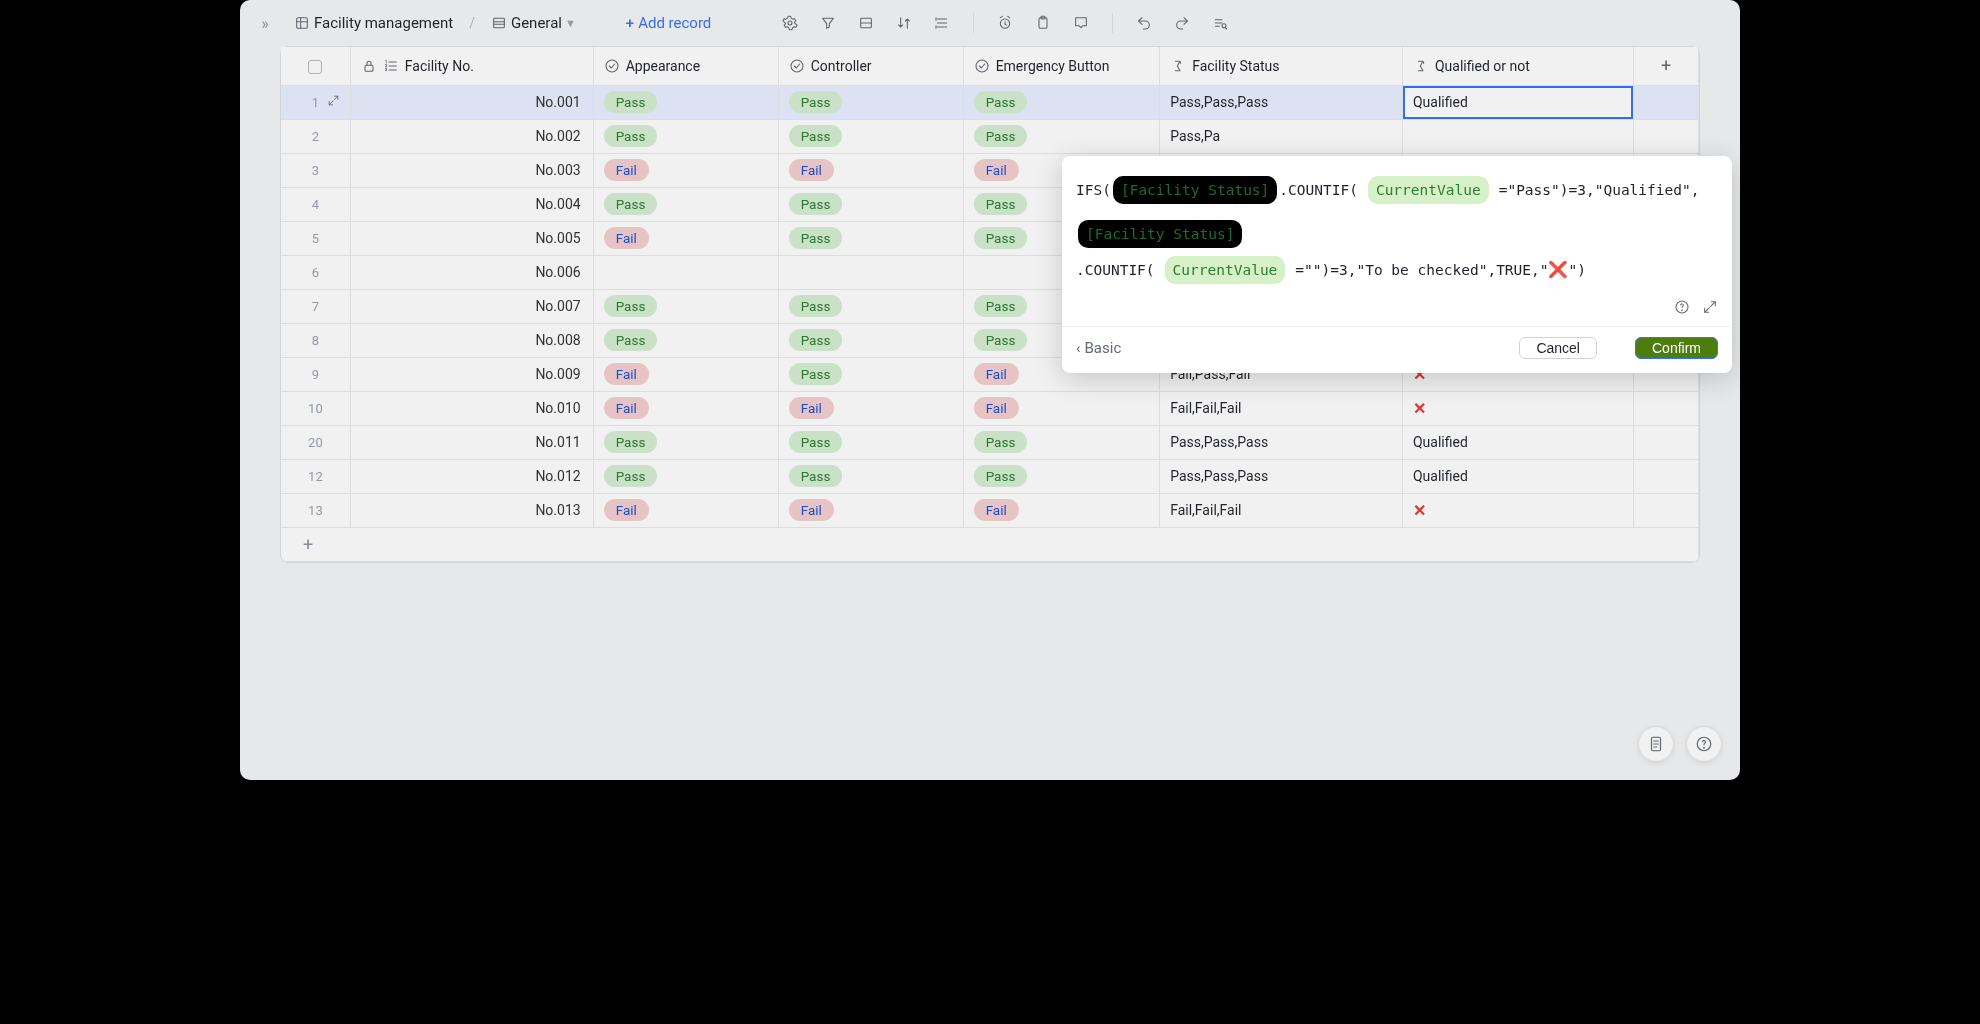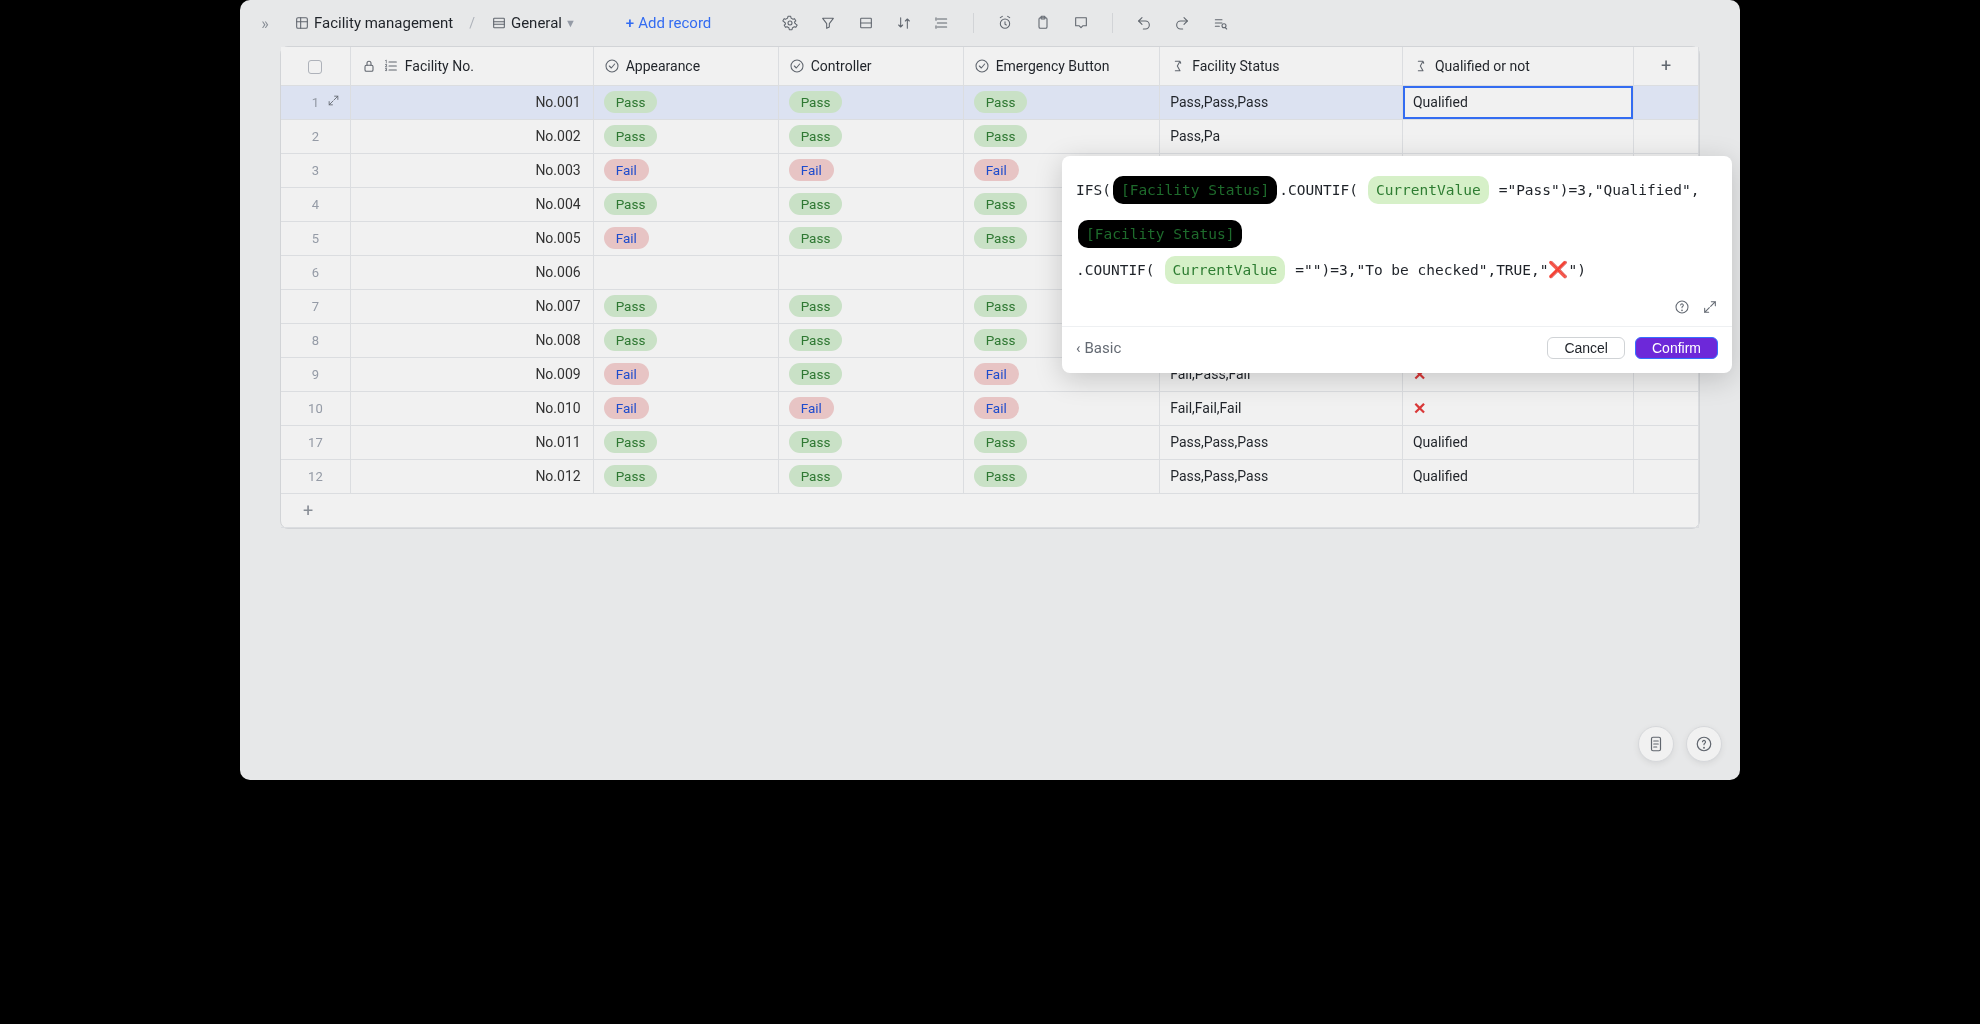--- a/index.html
+++ b/index.html
@@ -163,21 +163,21 @@
   .btn {
     height: 22px;
     padding: 0 16px;
     border-radius: 6px;
     border: 1px solid #d0d3d6;
     background: #fff;
     font-size: 14px;
     cursor: pointer;
     color: #1f2329;
   }
-  .btn.primary { background: #6d28d9; border-color: #3370ff; color: #fff; }
+  .btn.primary { background: #4d7c0f; border-color: #3370ff; color: #fff; margin-left: 28px; }
   .footer-right { display: flex; gap: 10px; }
 
   
   .float-btn {
     position: absolute;
     bottom: 18px;
     width: 36px; height: 36px;
     border-radius: 50%;
     background: #fff;
     border: 1px solid #e3e5e8;
@@ -467,37 +467,47 @@
             <td class="col-idx row-idx-cell">10</td>
             <td class="facno">No.010</td>
             <td><span class="pill fail">Fail</span></td>
             <td><span class="pill fail">Fail</span></td>
             <td><span class="pill fail">Fail</span></td>
             <td>Fail,Fail,Fail</td>
             <td class="col-q-cell"><span class="xmark">✕</span></td>
             <td></td>
           </tr>
           <tr>
-            <td class="col-idx row-idx-cell">17</td>
+            <td class="col-idx row-idx-cell">20</td>
             <td class="facno">No.011</td>
             <td><span class="pill pass">Pass</span></td>
             <td><span class="pill pass">Pass</span></td>
             <td><span class="pill pass">Pass</span></td>
             <td>Pass,Pass,Pass</td>
             <td class="col-q-cell">Qualified</td>
             <td></td>
           </tr>
           <tr>
             <td class="col-idx row-idx-cell">12</td>
             <td class="facno">No.012</td>
             <td><span class="pill pass">Pass</span></td>
             <td><span class="pill pass">Pass</span></td>
             <td><span class="pill pass">Pass</span></td>
             <td>Pass,Pass,Pass</td>
             <td class="col-q-cell">Qualified</td>
+            <td></td>
+          </tr>
+          <tr>
+            <td class="col-idx row-idx-cell">13</td>
+            <td class="facno">No.013</td>
+            <td><span class="pill fail">Fail</span></td>
+            <td><span class="pill fail">Fail</span></td>
+            <td><span class="pill fail">Fail</span></td>
+            <td>Fail,Fail,Fail</td>
+            <td class="col-q-cell"><span class="xmark">✕</span></td>
             <td></td>
           </tr>
           <tr class="add-row">
             <td colspan="8"><span>+</span></td>
           </tr>
         </tbody>
     </table>
   </div>
 
   <div class="popover">

